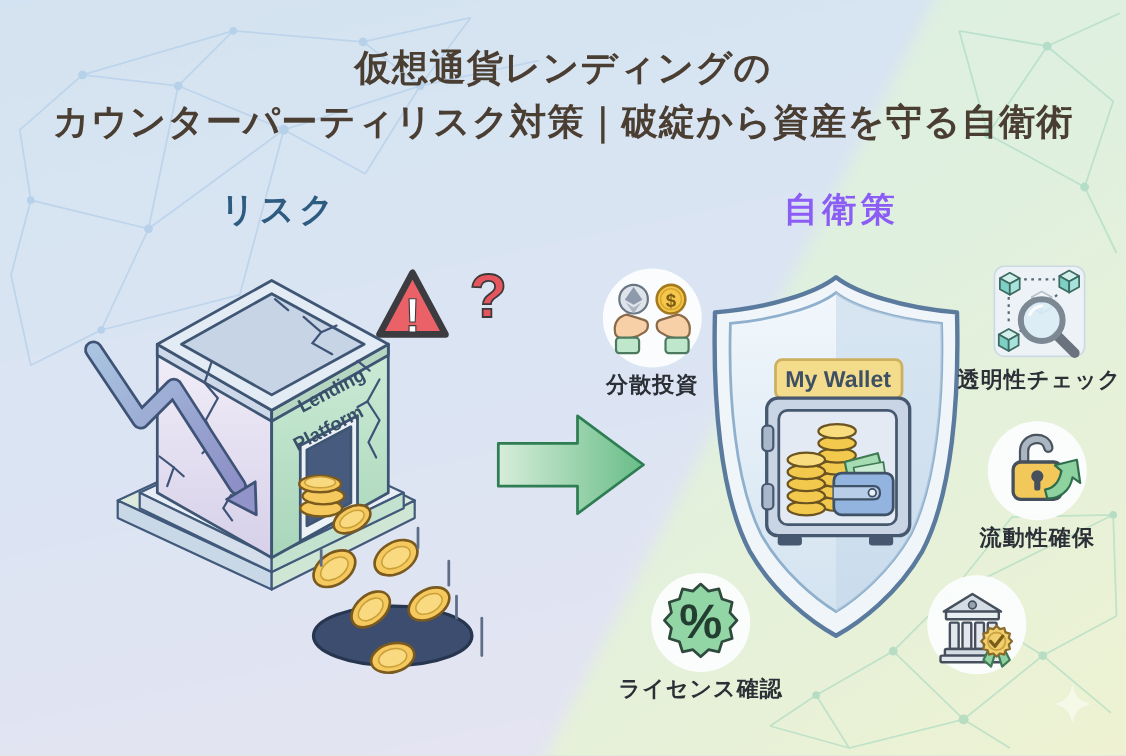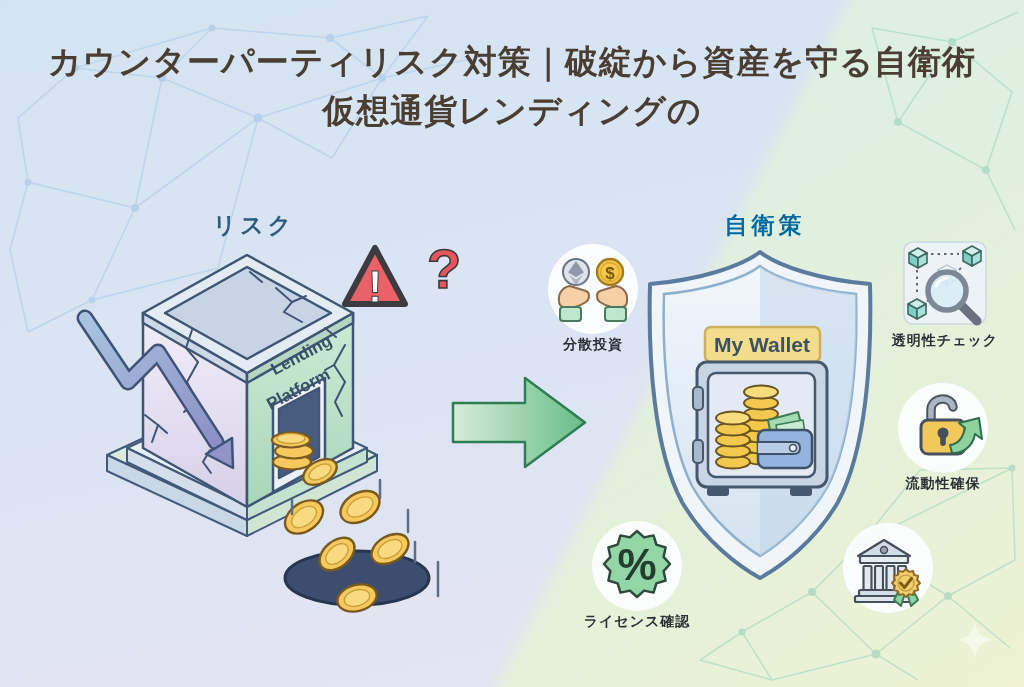--- a/index.html
+++ b/index.html
@@ -10,28 +10,28 @@
   }
   .canvas svg{display:block;}
   .bg{position:absolute;left:0;top:0;}
   .layer{position:absolute;pointer-events:none;}
   header.title{
     position:absolute;top:37px;left:0;width:100%;text-align:center;
     color:#4a3e33;font-weight:700;font-size:33px;line-height:49px;letter-spacing:1px;
   }
   .sec-label{
     position:absolute;top:170px;width:200px;text-align:center;
-    font-size:23px;font-weight:700;letter-spacing:4px;margin-top:40px;
+    font-size:31px;font-weight:700;letter-spacing:4px;
   }
   .sec-label.risk{left:154px;color:#2d5c80;}
-  .sec-label.defense{left:665px;color:#0369a1;text-align:center;}
+  .sec-label.defense{left:665px;color:#8b5cf6;text-align:center;}
   .measure{position:absolute;text-align:center;}
   .measure .micon{margin:0 auto;width:96px;height:96px;}
   .mlabel{
-    font-size:14px;font-weight:700;color:#2b3036;letter-spacing:1px;margin-top:-1px;
+    font-size:20px;font-weight:700;color:#2b3036;letter-spacing:1px;margin-top:-1px;
     white-space:nowrap;
   }
 </style>
 </head>
 <body>
 
 <div class="canvas">
 
   <svg class="bg" width="1024" height="687" viewBox="0 0 1024 687">
     <defs>
@@ -84,22 +84,22 @@
           <circle cx="948" cy="596" r="4"></circle>
         <circle cx="862" cy="542" r="3.5"></circle>
           <circle cx="742" cy="632" r="3.5"></circle>
           <circle cx="1012" cy="468" r="3.5"></circle>
       </g>
       <path d="M975 622 C978 634 981 637 992 640 C981 643 978 646 975 658 C972 646 969 643 958 640 C969 637 972 634 975 622 Z" fill="#ffffff" stroke="none" opacity="0.85"></path>
     </g>
   </svg>
 
   <header class="title">
+    <div>仮想通貨レンディングの</div>
     <div>カウンターパーティリスク対策｜破綻から資産を守る自衛術</div>
-    <div>仮想通貨レンディングの</div>
   </header>
 
   <div class="sec-label risk">リスク</div>
   <div class="sec-label defense">自衛策</div>
 
   <svg class="layer" style="left:40px;top:210px" width="440" height="470" viewBox="0 0 440 470">
     <defs>
       <linearGradient id="gLav" x1="0" y1="0" x2="0" y2="1">
         <stop offset="0" stop-color="#f2eef8"></stop>
           <stop offset="1" stop-color="#d6d0e9"></stop>

